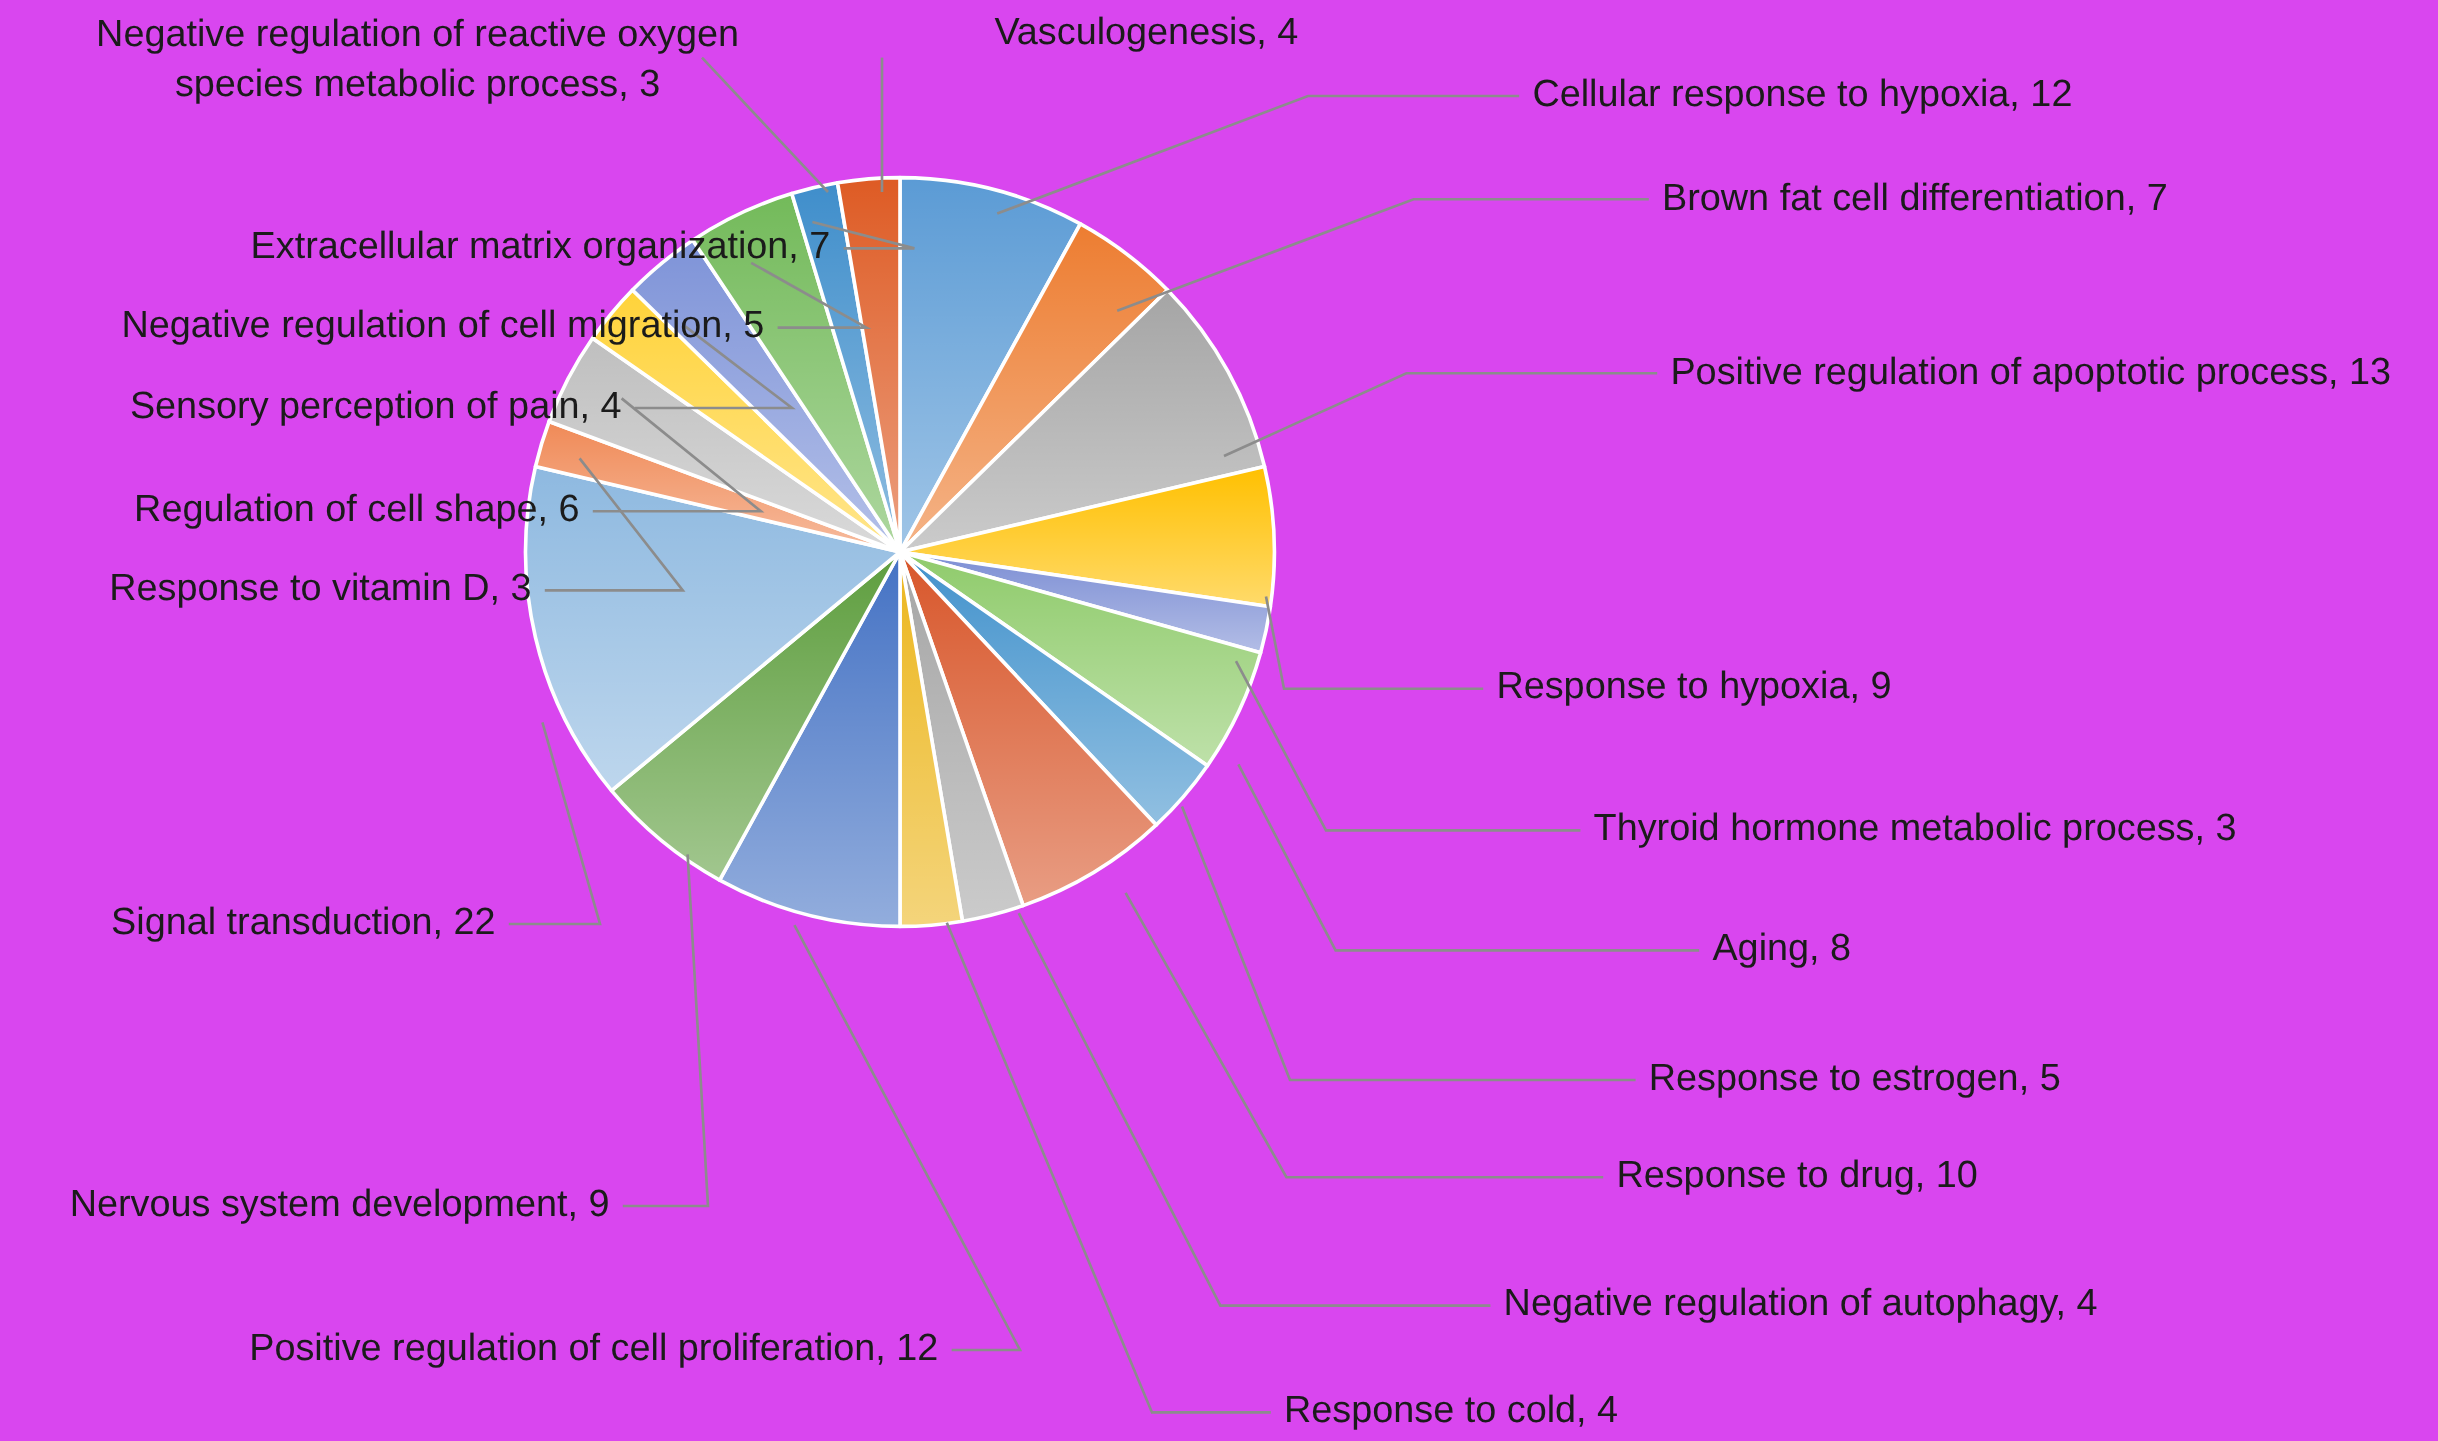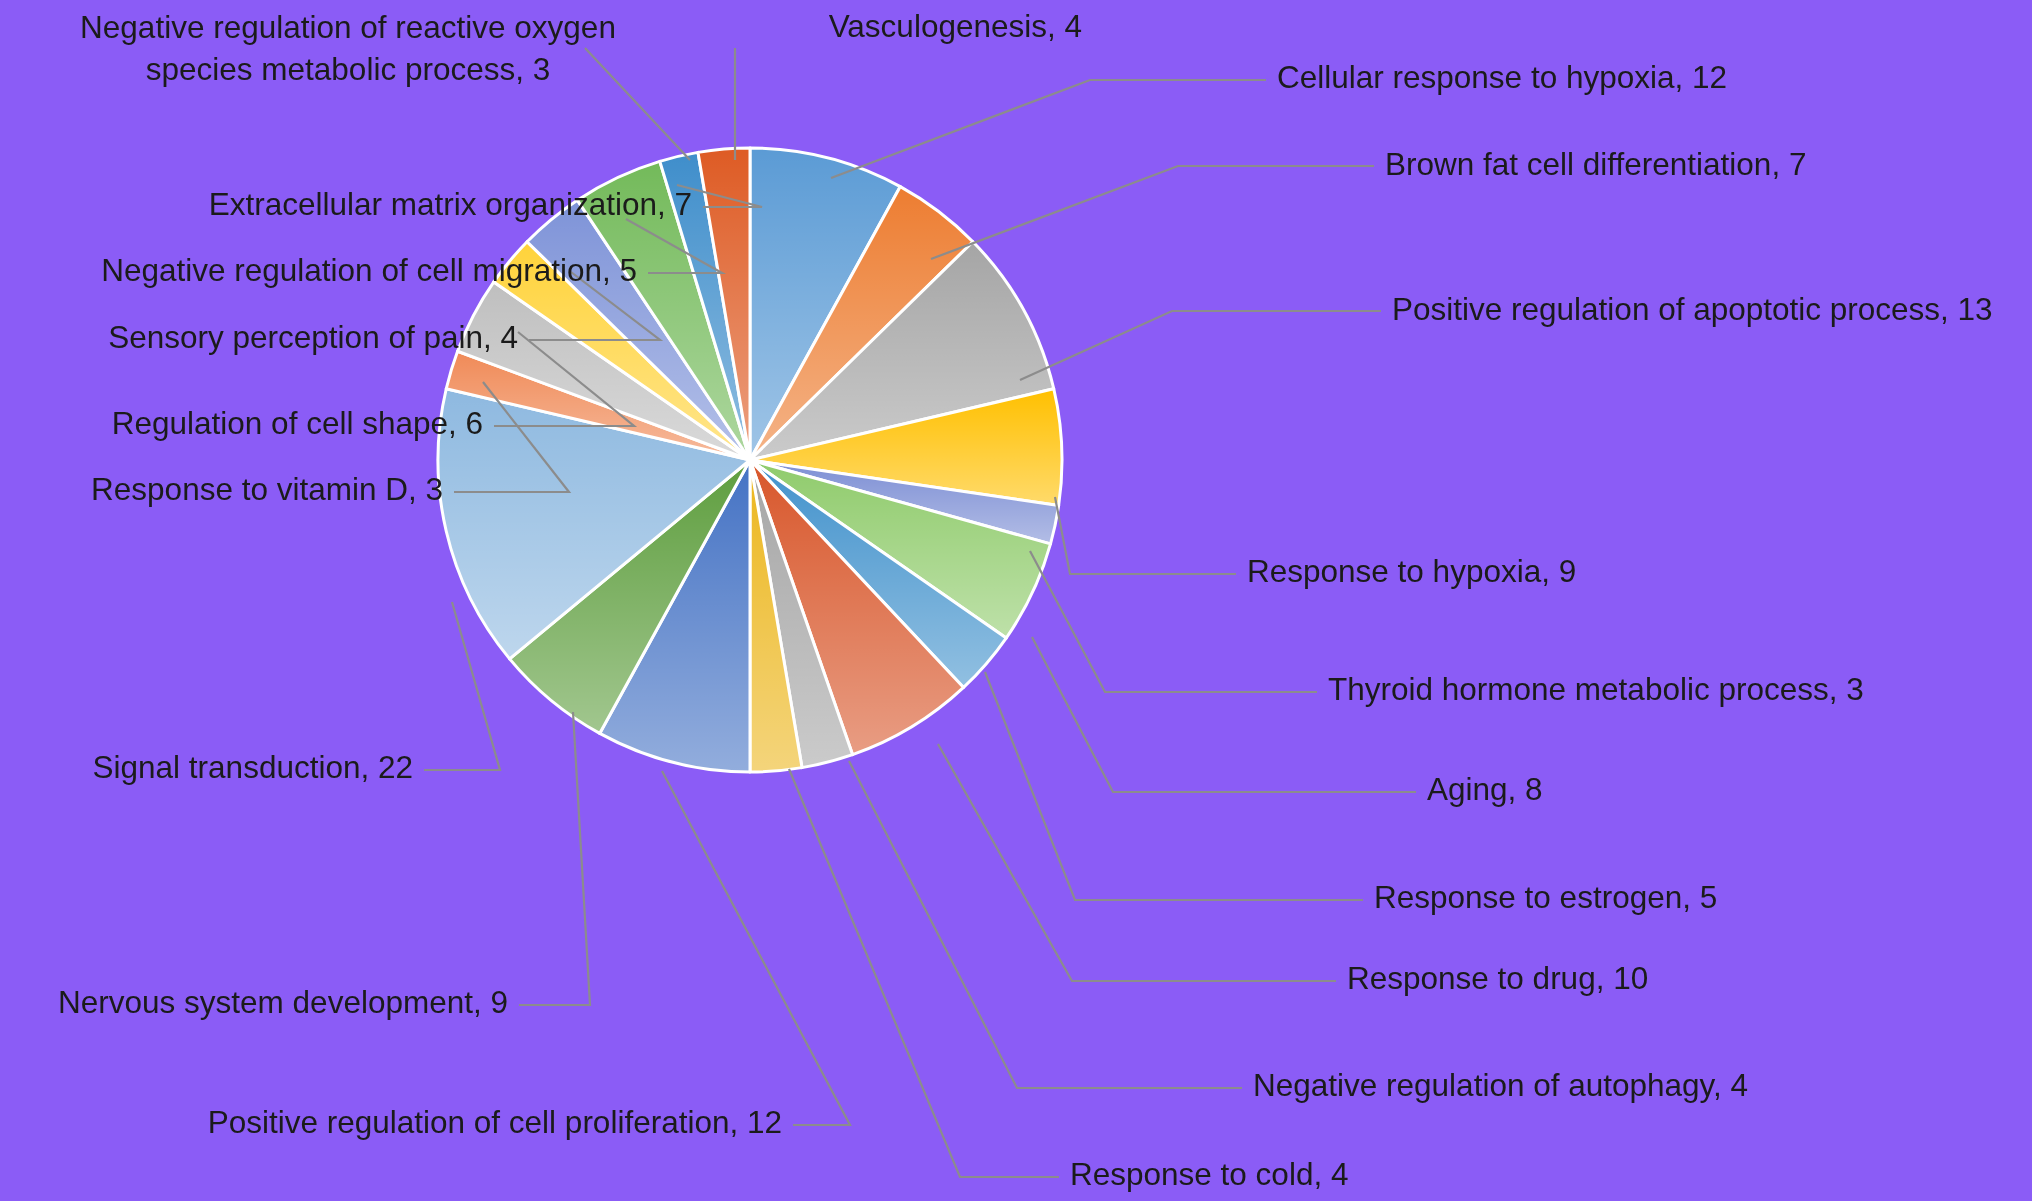--- a/index.html
+++ b/index.html
@@ -7,21 +7,21 @@
     padding: 0;
     background: #ffffff;
   }
   body {
     font-family: "Liberation Sans", sans-serif;
   }
   #stage {
     position: relative;
     width: 2032px;
     height: 1201px;
-    background: #8b5cf6;
+    background: #d946ef;
     overflow: hidden;
   }
   #chart-svg {
     position: absolute;
     left: 0;
     top: 0;
     width: 2032px;
     height: 1201px;
   }
   .lbl {

